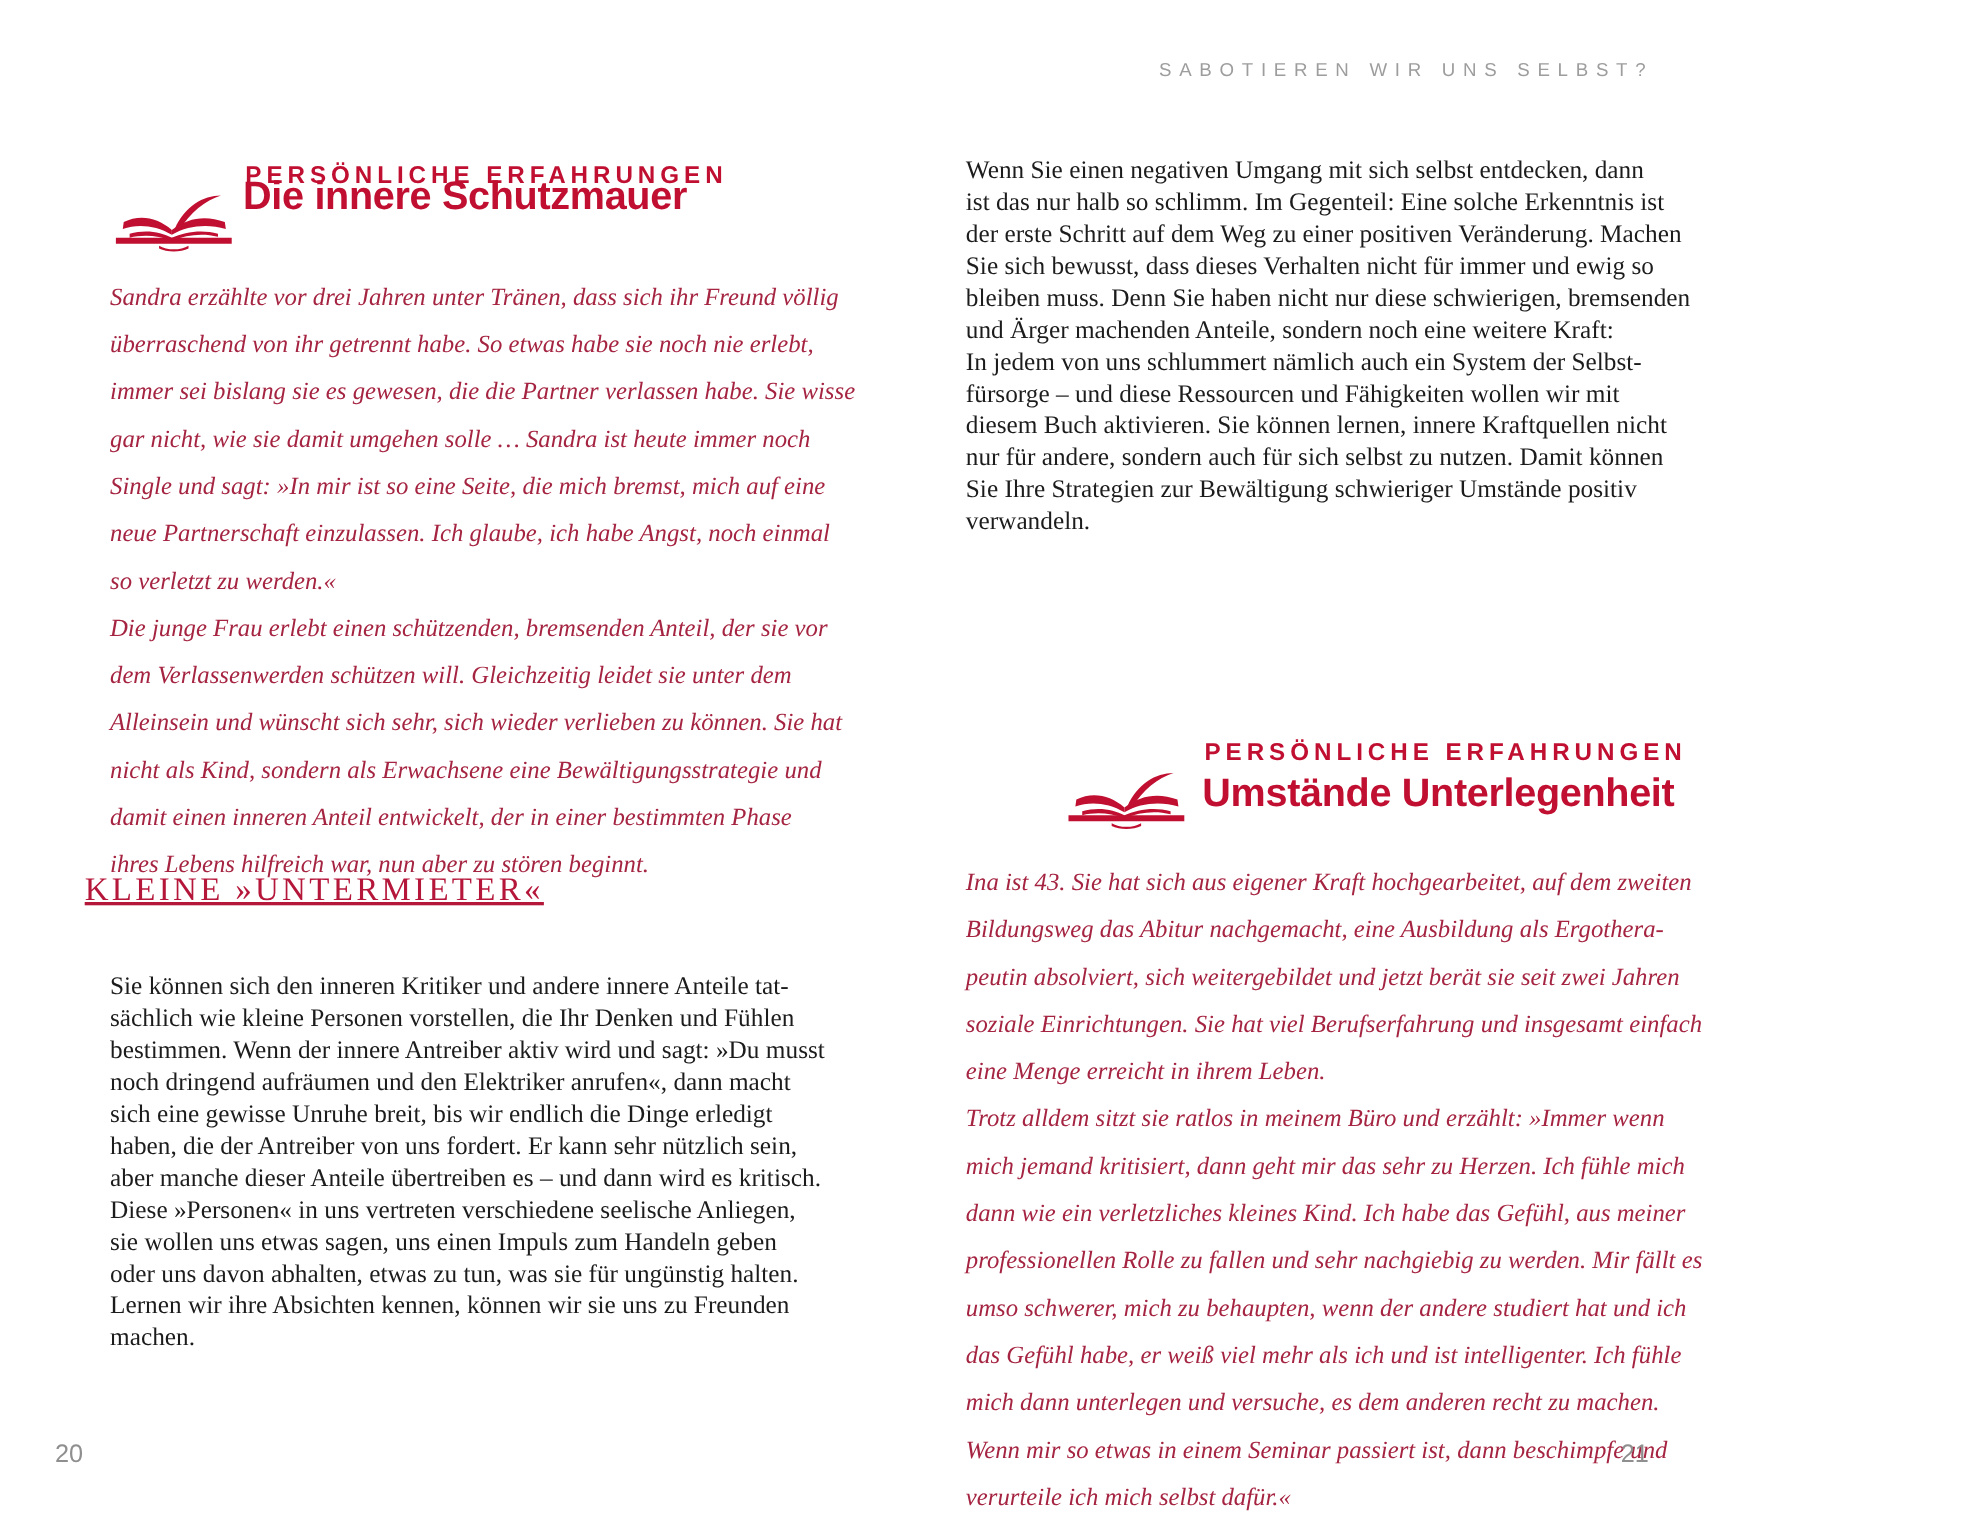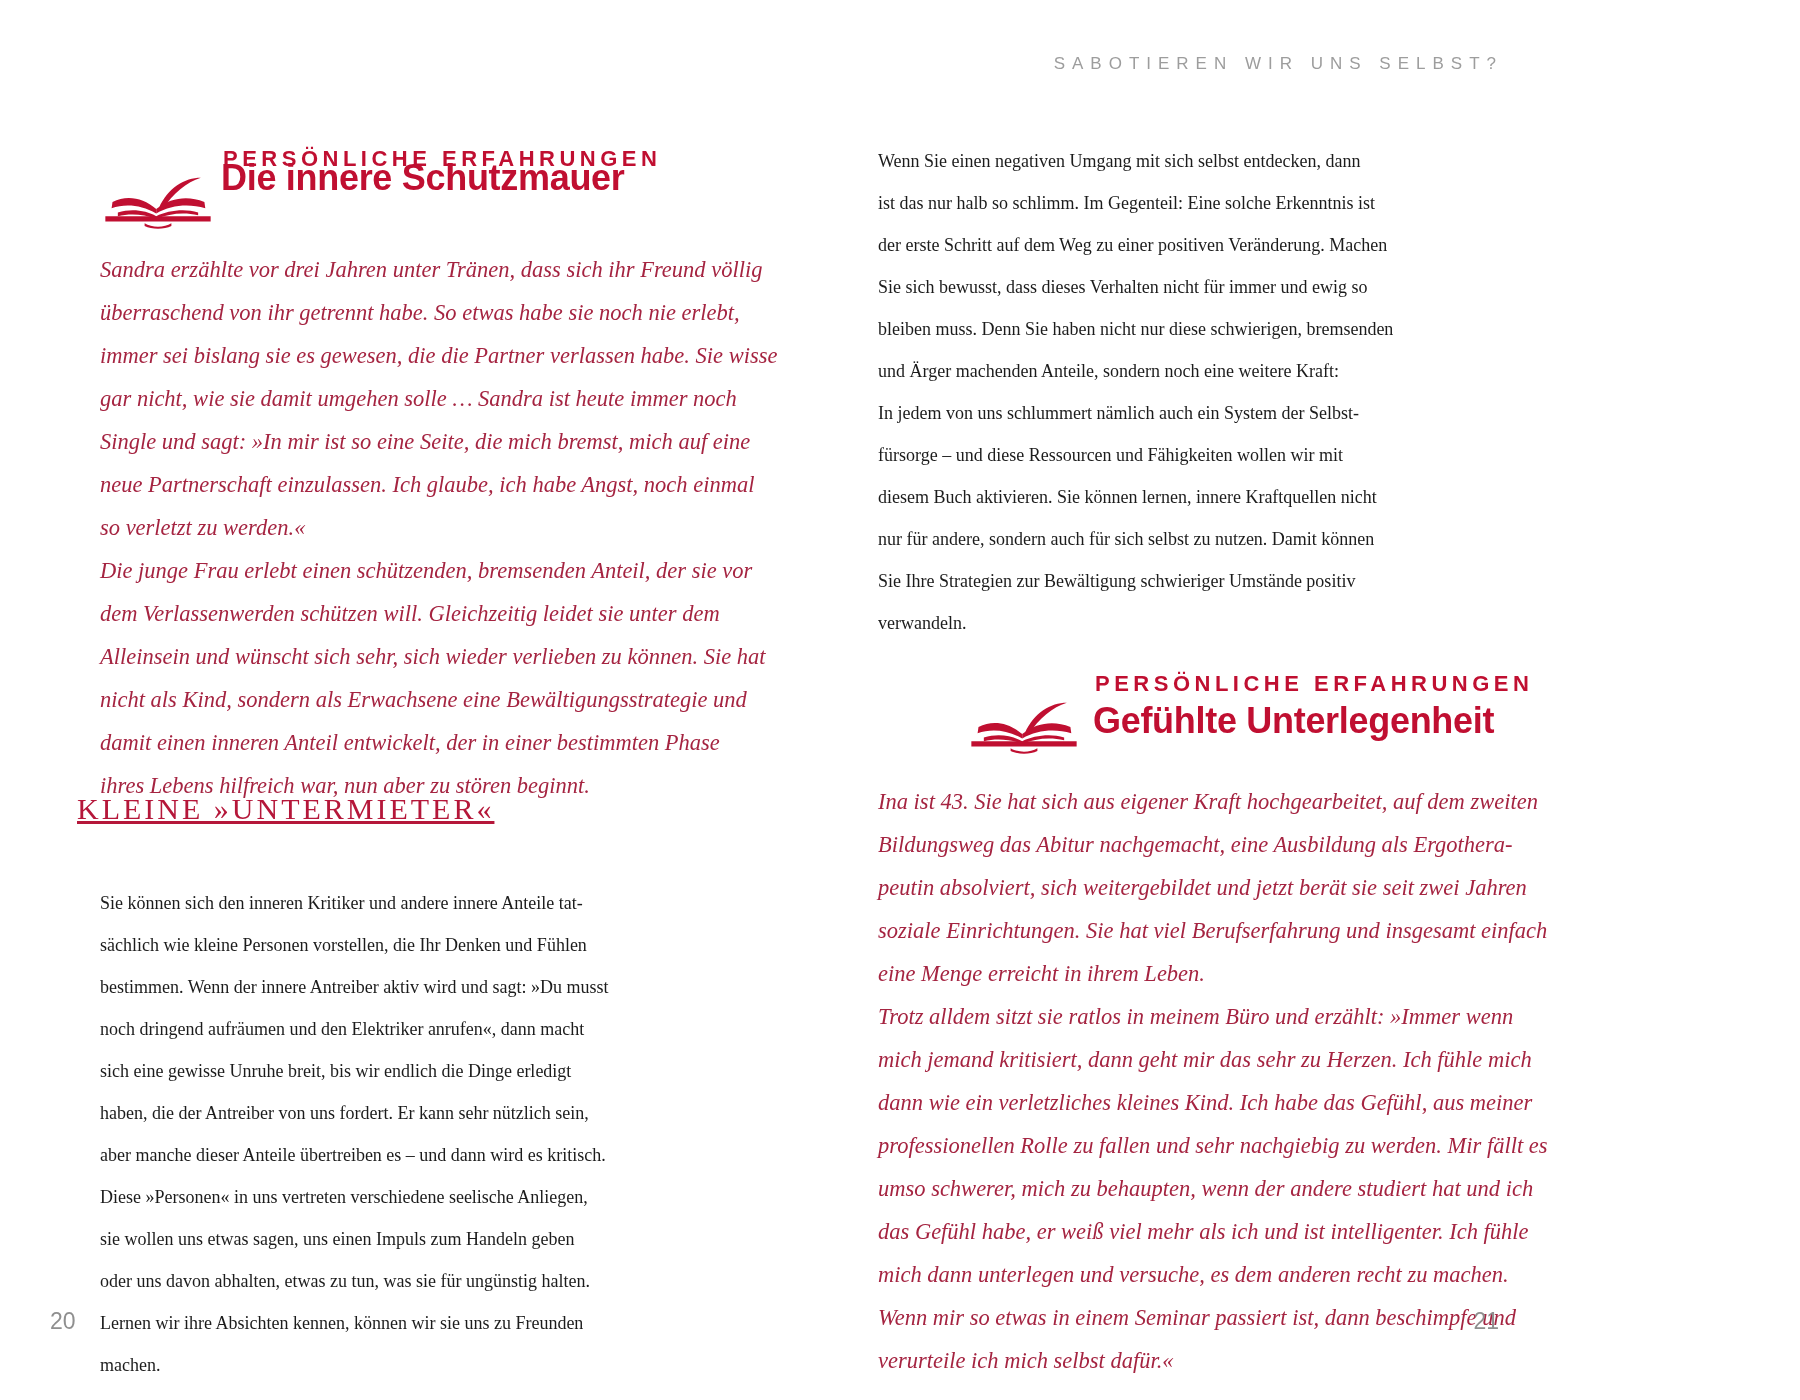--- a/index.html
+++ b/index.html
@@ -55,22 +55,22 @@
   .section-heading{
     position:absolute;
     font-family:"Liberation Serif", serif;
     font-size:30px;font-weight:400;
     letter-spacing:3px;
     color:var(--heading-red);
     white-space:pre;
   }
   .body-text{
     position:absolute;
-    font-size:18px;
-    line-height:42px;
+    font-size:23px;
+    line-height:29px;
     color:var(--body-black);
     white-space:pre;
   }
   .page-number{
     position:absolute;top:1308px;
     font-family:"Liberation Sans", sans-serif;
     font-size:23px;
     color:var(--page-number-gray);
   }
   .page-number.pn-left{left:50px;}
@@ -164,21 +164,21 @@
         <path d="M6 48 h118 v6 H6 z"></path>
         <path d="M14 32 C30 24 48 27 63 40 L63 45 C46 35 28 34 13 39 Z"></path>
         <path d="M20 44 C36 39 52 42 63 48 L63 51 C48 45 32 45 20 48 Z"></path>
         <path d="M63 40 C80 27 98 25 117 32 L118 39 C100 34 80 35 63 45 Z"></path>
         <path d="M63 48 C76 42 94 39 110 44 L110 47 C94 43 78 45 63 51 Z"></path>
         <path d="M66 39 C76 16 95 5 113 5 C97 10 82 22 70 41 Z"></path>
         <path d="M50 56 C58 61 72 61 80 56 L80 59 C72 63 58 63 50 59 Z"></path>
       </g>
     </svg>
     <div class="kicker rp-kicker">PERSÖNLICHE ERFAHRUNGEN</div>
-    <h1 class="feature-title rp-title">Gefühlte Unterlegenheit</h1>
+    <h1 class="feature-title rp-title">Umstände Unterlegenheit</h1>
 
     <div class="case-text rp-case">Ina ist 43. Sie hat sich aus eigener Kraft hochgearbeitet, auf dem zweiten
 Bildungsweg das Abitur nachgemacht, eine Ausbildung als Ergothera-
 peutin absolviert, sich weitergebildet und jetzt berät sie seit zwei Jahren
 soziale Einrichtungen. Sie hat viel Berufserfahrung und insgesamt einfach
 eine Menge erreicht in ihrem Leben.
 Trotz alldem sitzt sie ratlos in meinem Büro und erzählt: »Immer wenn
 mich jemand kritisiert, dann geht mir das sehr zu Herzen. Ich fühle mich
 dann wie ein verletzliches kleines Kind. Ich habe das Gefühl, aus meiner
 professionellen Rolle zu fallen und sehr nachgiebig zu werden. Mir fällt es

